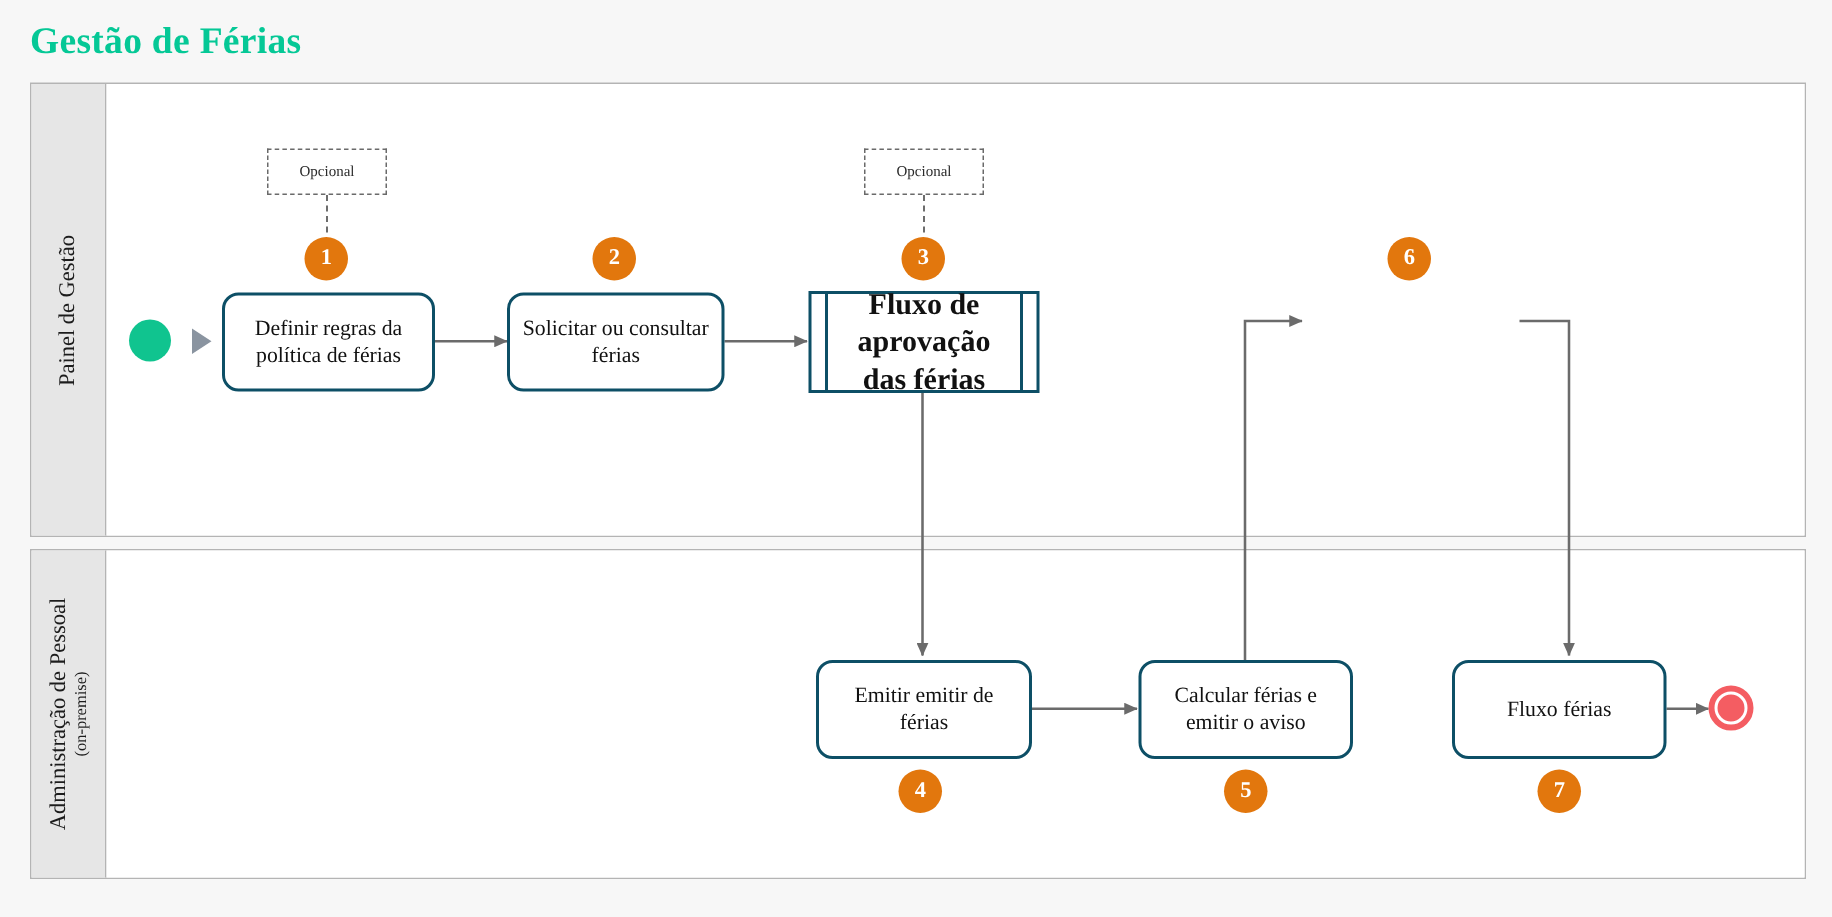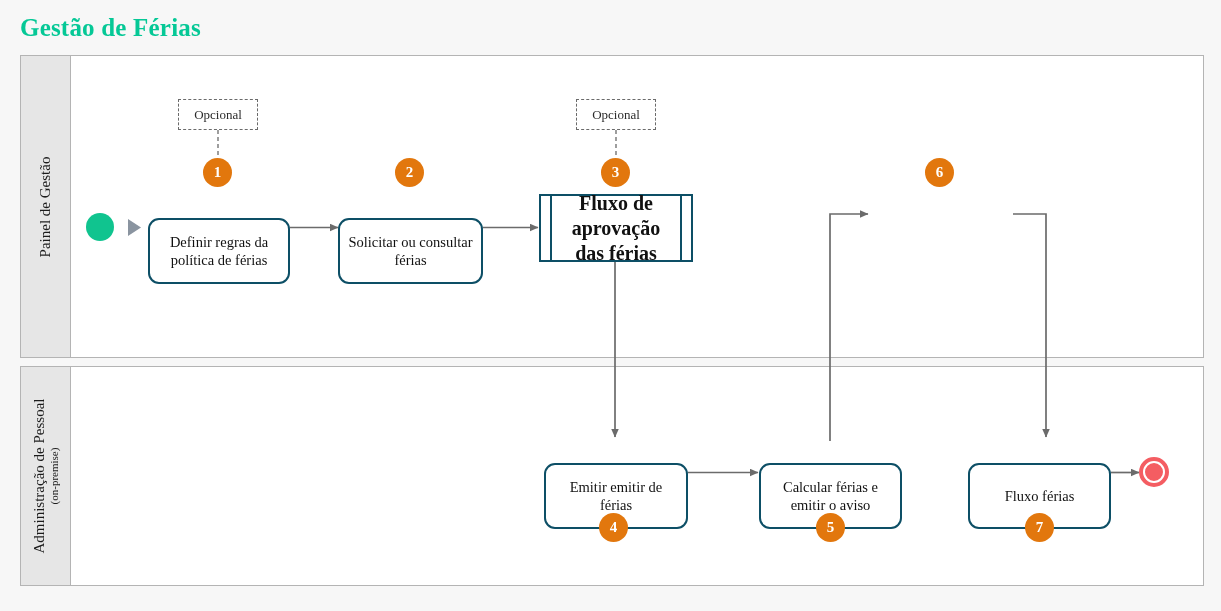--- a/index.html
+++ b/index.html
@@ -95,21 +95,20 @@
     border-radius: 11px;
     display: flex;
     align-items: center;
     justify-content: center;
     text-align: center;
     font-family: "Liberation Serif", "DejaVu Serif", serif;
     font-size: 14.5px;
     color: #111111;
     line-height: 1.25;
     padding: 2px 7px;
-    margin-top: 23px;
   }
 
   .subprocess {
     position: absolute;
     box-sizing: border-box;
     background: #ffffff;
     border: 2px solid #0d4f66;
     border-radius: 0;
     display: flex;
     align-items: stretch;
@@ -155,21 +154,21 @@
 
   .annotation {
     position: absolute;
     box-sizing: border-box;
     border: 1px dashed #6a6a6a;
     background: transparent;
     display: flex;
     align-items: center;
     justify-content: center;
     font-family: "Liberation Serif", "DejaVu Serif", serif;
-    font-size: 13px;
+    font-size: 10px;
     color: #2b2b2b;
   }
 
   .start-event {
     position: absolute;
     width: 28px;
     height: 28px;
     border-radius: 50%;
     background: #10c48f;
   }

